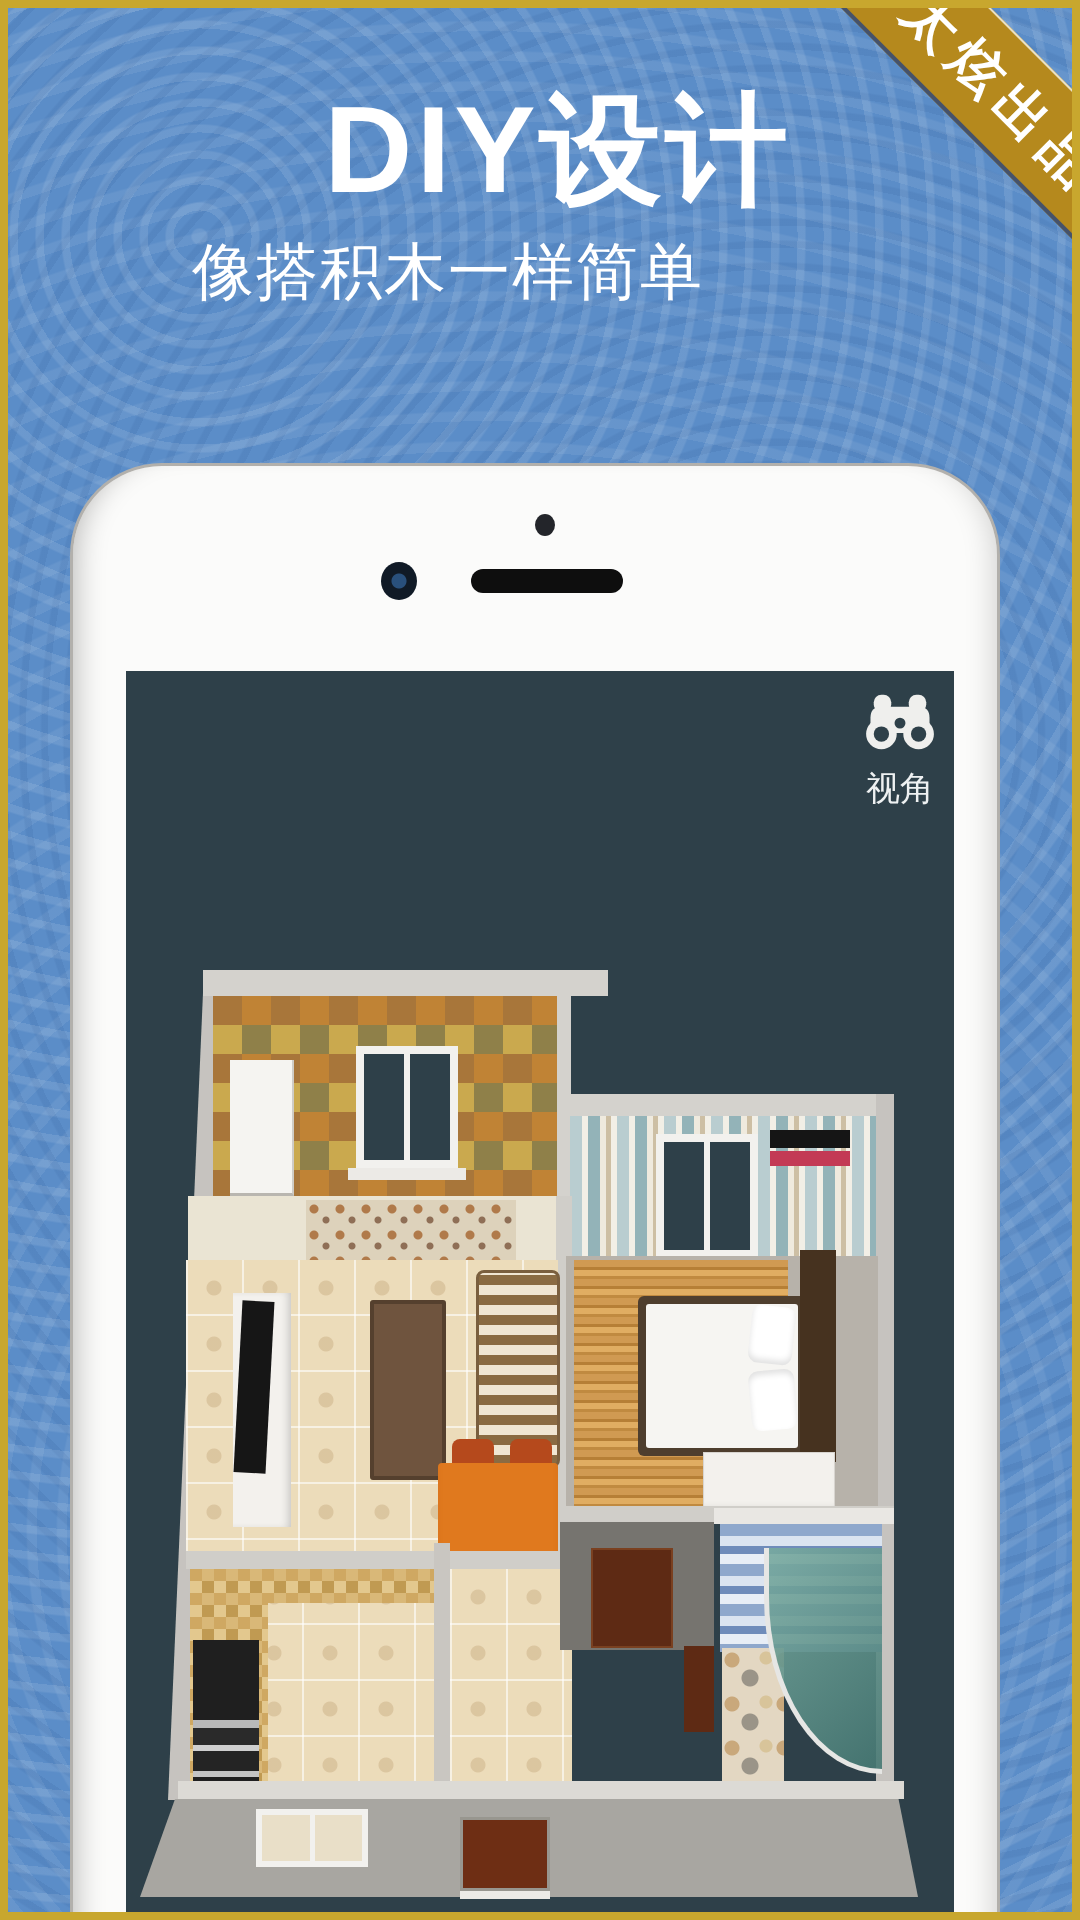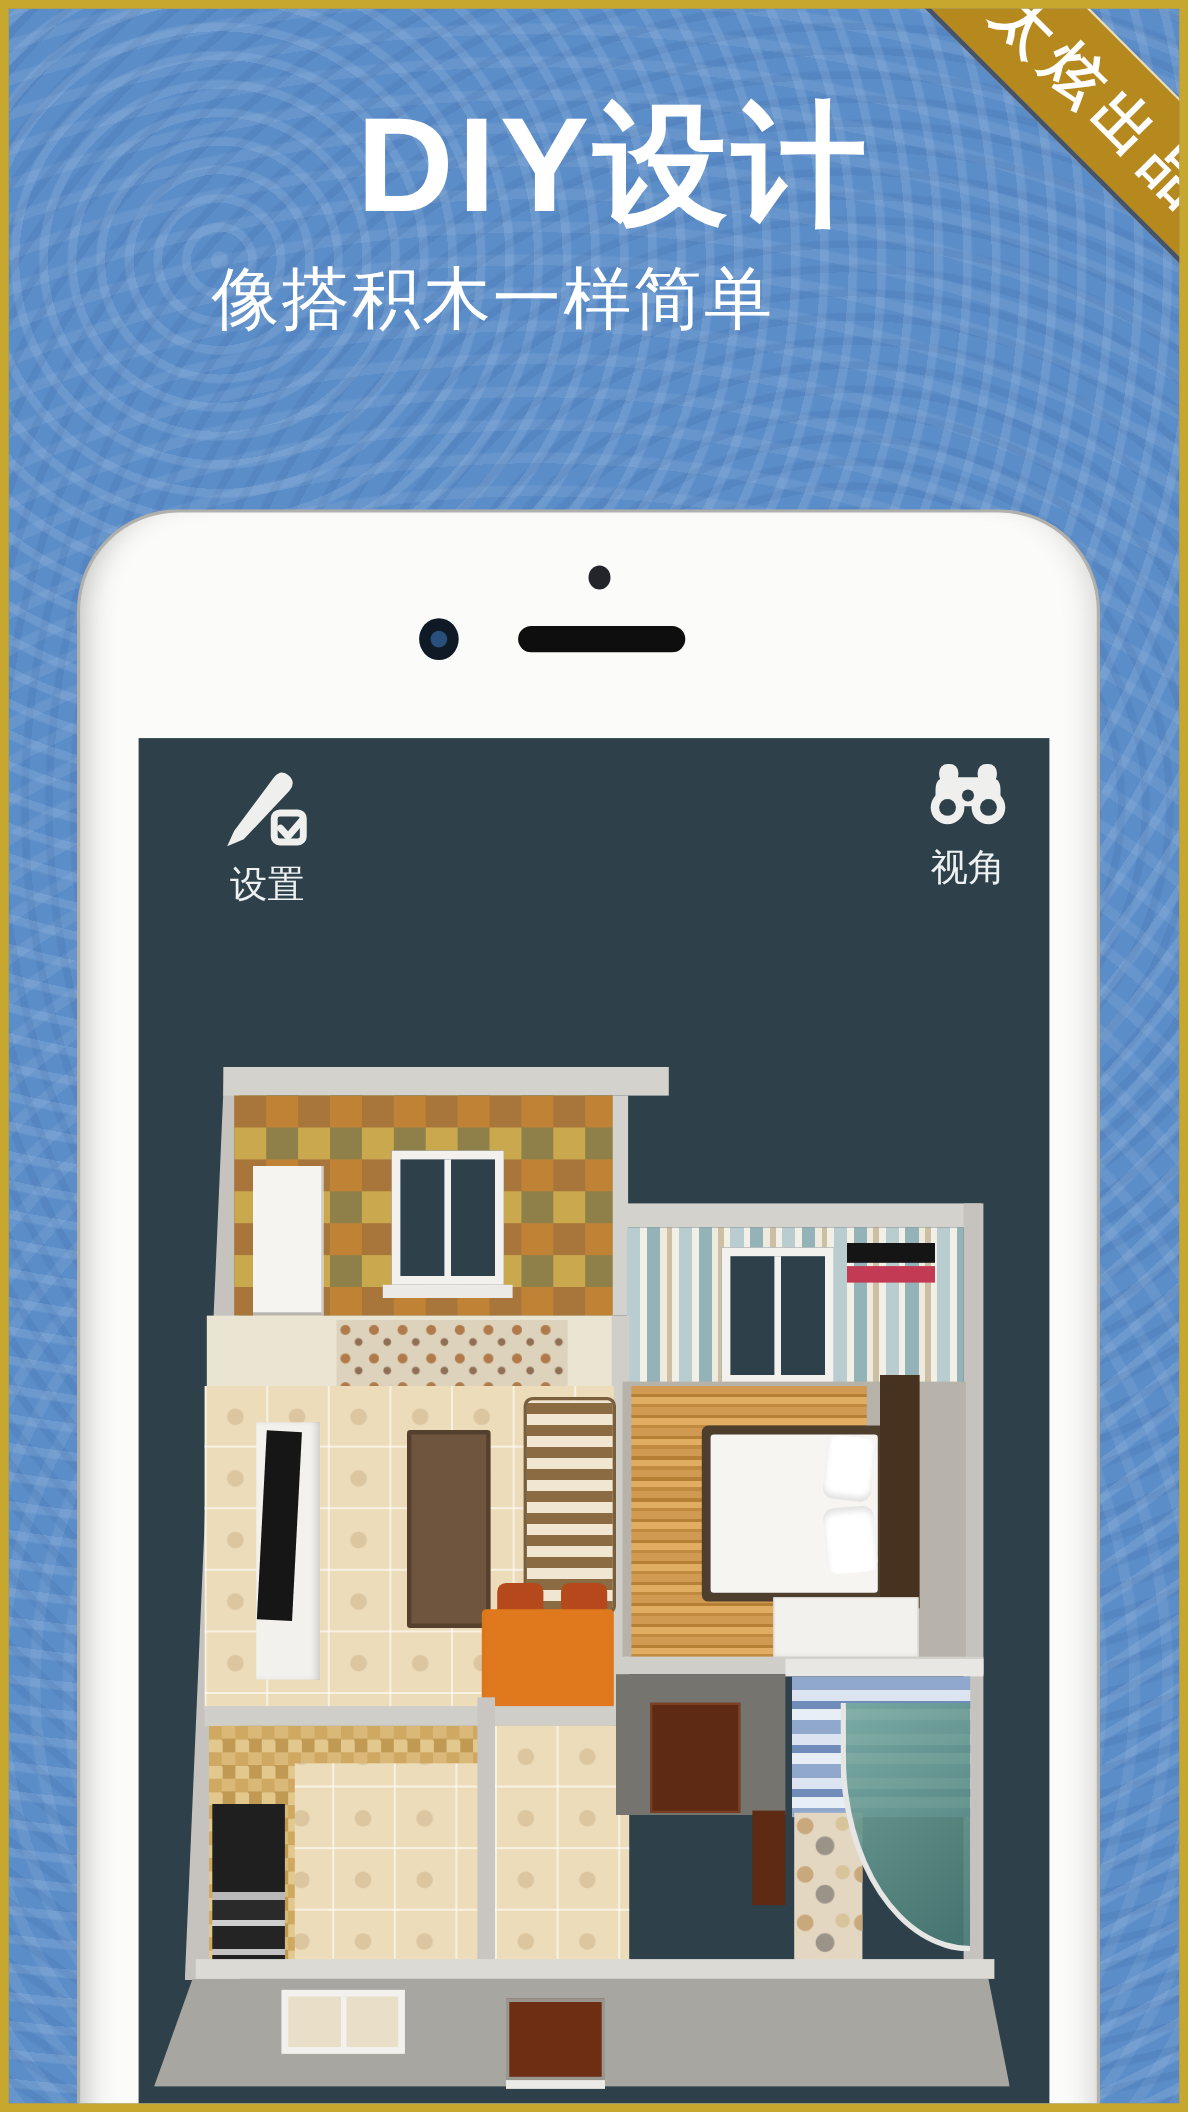--- a/index.html
+++ b/index.html
@@ -57,21 +57,21 @@
   
   .screen{
     position:absolute; left:53px; top:205px; width:828px; height:1262px;
     background:#2e4049; overflow:hidden;
   }
   
   .tool{position:absolute; display:flex; flex-direction:column; align-items:center; gap:10px; cursor:pointer;}
   .tool .lbl{color:#eef1f2; font-size:34px;}
   #tool-settings{left:74px; top:26px; width:86px;}
   #tool-more{left:228px; top:26px; width:78px;}
-  #tool-view{left:712px; top:20px; width:84px;gap:13px;}
+  #tool-view{left:732px; top:20px; width:84px;gap:13px;}
   .dots{display:flex; flex-direction:column; gap:11px; padding:4px 0; height:72px; justify-content:center;}
   .dots i{width:14px; height:14px; border-radius:50%; background:#e9ecee;}
   
   .p{position:absolute; box-sizing:border-box;}
   .tiles{
     background-color:#ecdcba;
     background-image:
       repeating-linear-gradient(0deg, rgba(255,255,255,.6) 0 2px, rgba(0,0,0,0) 2px 56px),
       repeating-linear-gradient(90deg, rgba(255,255,255,.6) 0 2px, rgba(0,0,0,0) 2px 56px),
       radial-gradient(circle at 28px 28px, rgba(176,140,92,.28) 0 7px, rgba(0,0,0,0) 8px);
@@ -123,28 +123,20 @@
   <div class="title">DIY设计</div>
   <div class="subtitle">像搭积木一样简单</div>
 
   <div class="phone">
     <div class="sensor-dot"></div>
     <div class="camera"></div>
     <div class="speaker"></div>
 
     <div class="screen">
 
-      <div class="tool" id="tool-settings">
-        <svg width="78" height="74" viewBox="0 0 62 58">
-          <path d="M7 46 L2 57 L14 52 L47 17 Q52 11 46.5 6 Q41 1 36 7 Z" fill="#efefed"></path>
-          <rect x="36" y="33" width="21" height="21" rx="4" fill="none" stroke="#efefed" stroke-width="5"></rect>
-          <path d="M40.5 44 l5.5 6 l9.5 -11" fill="none" stroke="#efefed" stroke-width="5" stroke-linecap="round" stroke-linejoin="round"></path>
-        </svg>
-        <span class="lbl">设置</span>
-      </div>
 
 
       <div class="tool" id="tool-view">
         <svg width="70" height="62" viewBox="0 0 64 56">
           <rect x="8" y="3" width="16" height="16" rx="7" fill="#efefed"></rect>
           <rect x="40" y="3" width="16" height="16" rx="7" fill="#efefed"></rect>
           <path d="M5 24 Q5 14 15 14 H49 Q59 14 59 24 V38 H5 Z" fill="#efefed"></path>
           <circle cx="15" cy="39" r="14" fill="#efefed"></circle>
           <circle cx="49" cy="39" r="14" fill="#efefed"></circle>
           <circle cx="15" cy="39" r="7" fill="#2e4049"></circle>

